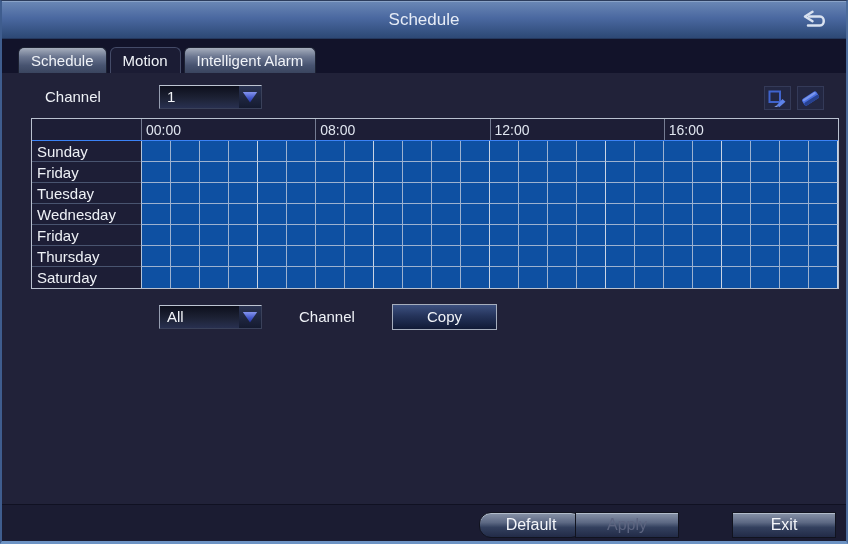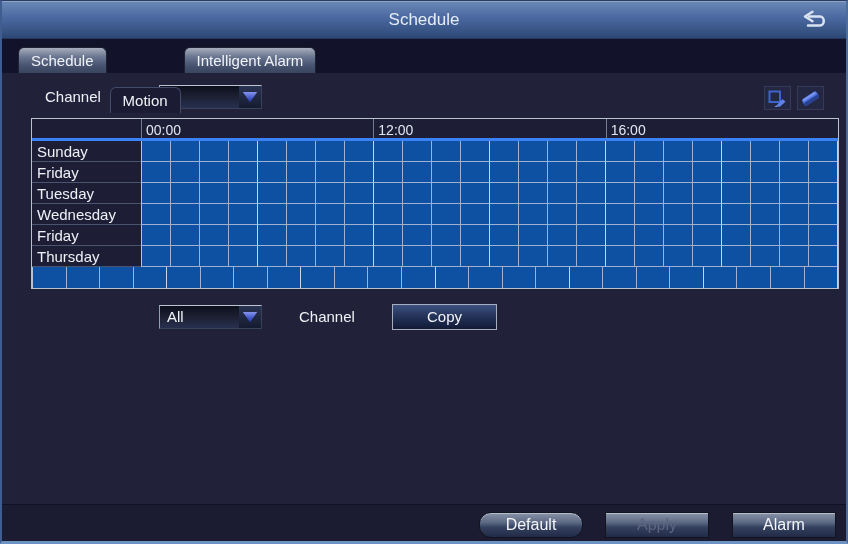--- a/index.html
+++ b/index.html
@@ -27,21 +27,21 @@
   .tab-strip{position:absolute;top:38px;left:0;right:0;height:34px;background:#12132a;}
   .panel{position:absolute;top:72px;left:0;right:0;bottom:0;background:#212239;}
   .tabbar{position:absolute;top:46px;left:16px;height:26px;display:flex;z-index:3;}
   .tab{
     height:26px;line-height:26px;padding:0 12px;margin-right:3px;
     border-radius:6px 6px 0 0;font-size:15px;color:#f0f3f8;cursor:pointer;
     background:linear-gradient(180deg,#a6aebd 0%,#6b7690 35%,#475370 70%,#3a455f 100%);
     border:1px solid #1d2233;border-bottom:none;
   }
   .tab.active{
-    background:#1b1c34;border:1px solid #444b68;border-bottom:none;margin-top:40px;
+    background:#1b1c34;border:1px solid #444b68;border-bottom:none;
   }
   
   .channel-row{position:absolute;top:82px;left:0;right:0;height:28px;}
   .lbl{color:#eef1f6;font-size:15px;}
   .channel-row .lbl{position:absolute;left:43px;line-height:28px;}
   .dropdown{
     position:absolute;height:24px;width:103px;cursor:pointer;
     background:linear-gradient(180deg,#0d0f1c 0%,#1d2235 55%,#283050 100%);
     border:1px solid;border-color:#bdc4d1 #3a415a #3a415a #969eb1;
   }
@@ -62,21 +62,21 @@
   .tools{position:absolute;right:22px;top:3px;display:flex;gap:6px;}
   .tool-btn{
     width:27px;height:24px;background:#232742;border:1px solid #343a58;
     display:flex;align-items:center;justify-content:center;cursor:pointer;
   }
   
   .sched-table{
     position:absolute;left:29px;top:117px;width:808px;
     border:1px solid #b9c1cf;background:#1d1e36;
   }
-  .sched-header{display:flex;height:22px;border-bottom:3px solid #3b82f6;justify-content:space-between;}
+  .sched-header{display:flex;height:22px;border-bottom:1px solid #3b82f6;justify-content:space-between;}
   .day-spacer{width:109px;}
   .tblock{
     flex:1;border-left:1px solid rgba(190,202,222,.55);
     color:#e0e6f0;font-size:14px;line-height:22px;padding-left:4px;
   }
   .sched-row{display:flex;height:21px;}
   .day-cell{
     width:109px;color:#eef1f6;font-size:15px;line-height:21px;padding-left:5px;
     border-bottom:1px solid #49546f;cursor:default;
   }
@@ -105,21 +105,21 @@
     background:#1b1c32;border-top:1px solid #101122;
   }
   .f-btn{
     position:absolute;top:7px;width:104px;height:26px;cursor:pointer;
     background:linear-gradient(180deg,#8994a9 0%,#5c6883 40%,#33405e 60%,#222b47 100%);
     border:1px solid #11131f;box-shadow:inset 0 1px 0 #b2bccb;
     color:#f4f6fa;font-size:16px;text-align:center;line-height:24px;
   }
   .f-btn.disabled{color:#5d6580;cursor:default;}
   .f-btn.default{left:477px;border-radius:12px;}
-  .f-btn.apply{left:603px;}
+  .f-btn.apply{left:573px;}
   .f-btn.exit{left:730px;}
 </style>
 </head>
 <body>
 
 <div class="window">
 
   <div class="titlebar">
     <div class="title">Schedule</div>
     <div class="back-btn">
@@ -163,20 +163,21 @@
           </g>
         </svg>
       </div>
     </div>
   </div>
 
   <div class="sched-table">
     <div class="sched-header">
       <div class="day-spacer"></div>
     <div class="tblock">00:00</div>
+        <div class="tblock">08:00</div>
         <div class="tblock">12:00</div>
         <div class="tblock">16:00</div>
       </div>
     <div>
         <div class="sched-row">
           <div class="day-cell">Sunday</div>
           <div class="cells">
             <div class="cell" style="background: rgb(14, 80, 162);"></div>
             <div class="cell" style="background: rgb(14, 80, 162);"></div>
             <div class="cell" style="background: rgb(14, 80, 162);"></div>
@@ -342,20 +343,21 @@
             <div class="cell" style="background: rgb(14, 80, 162);"></div>
             <div class="cell" style="background: rgb(14, 80, 162);"></div>
             <div class="cell q4" style="background: rgb(14, 80, 162);"></div>
             <div class="cell" style="background: rgb(14, 80, 162);"></div>
             <div class="cell" style="background: rgb(14, 80, 162);"></div>
             <div class="cell" style="background: rgb(14, 80, 162);"></div>
             <div class="cell q4" style="background: rgb(14, 80, 162);"></div>
           </div>
         </div>
         <div class="sched-row">
+          <div class="day-cell">Saturday</div>
           <div class="cells">
             <div class="cell" style="background: rgb(14, 80, 162);"></div>
             <div class="cell" style="background: rgb(14, 80, 162);"></div>
             <div class="cell" style="background: rgb(14, 80, 162);"></div>
             <div class="cell q4" style="background: rgb(14, 80, 162);"></div>
             <div class="cell" style="background: rgb(14, 80, 162);"></div>
             <div class="cell" style="background: rgb(14, 80, 162);"></div>
             <div class="cell" style="background: rgb(14, 80, 162);"></div>
             <div class="cell q4" style="background: rgb(14, 80, 162);"></div>
             <div class="cell" style="background: rgb(14, 80, 162);"></div>
@@ -386,16 +388,16 @@
         <span class="dd-arrow"></span>
       </span>
     </div>
     <span class="lbl chan-lbl">Channel</span>
     <div class="copy-btn">Copy</div>
   </div>
 
   <div class="footer">
       <div class="f-btn default">Default</div>
       <div class="f-btn apply disabled">Apply</div>
-      <div class="f-btn exit">Alarm</div>
+      <div class="f-btn exit">Exit</div>
     </div>
 
 </div>
 
 </body></html>

